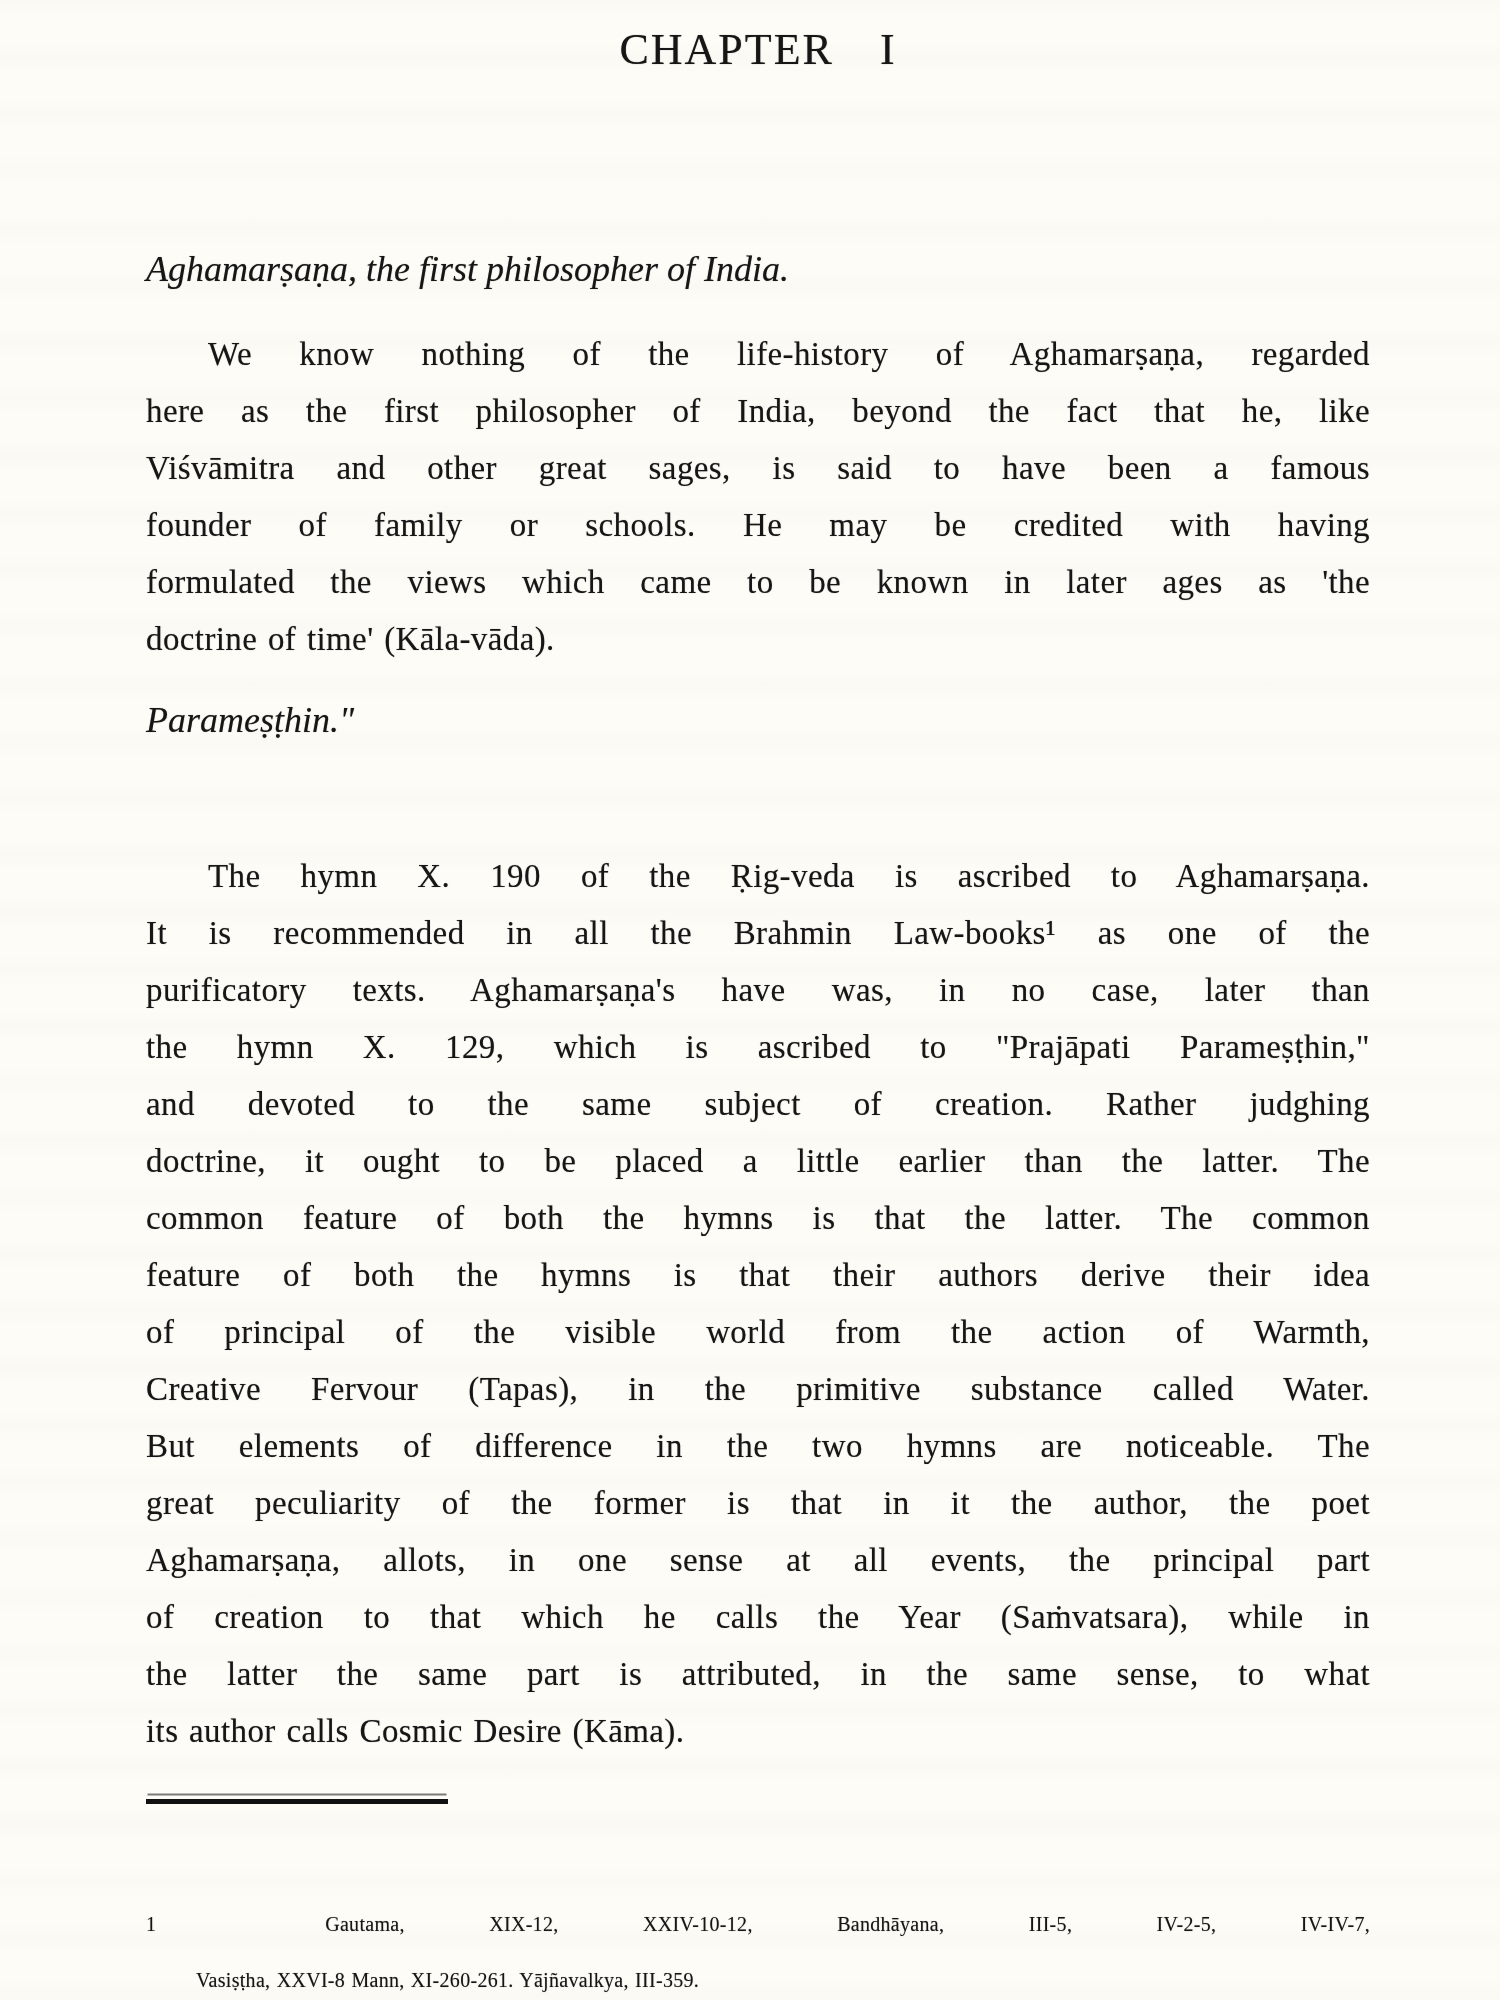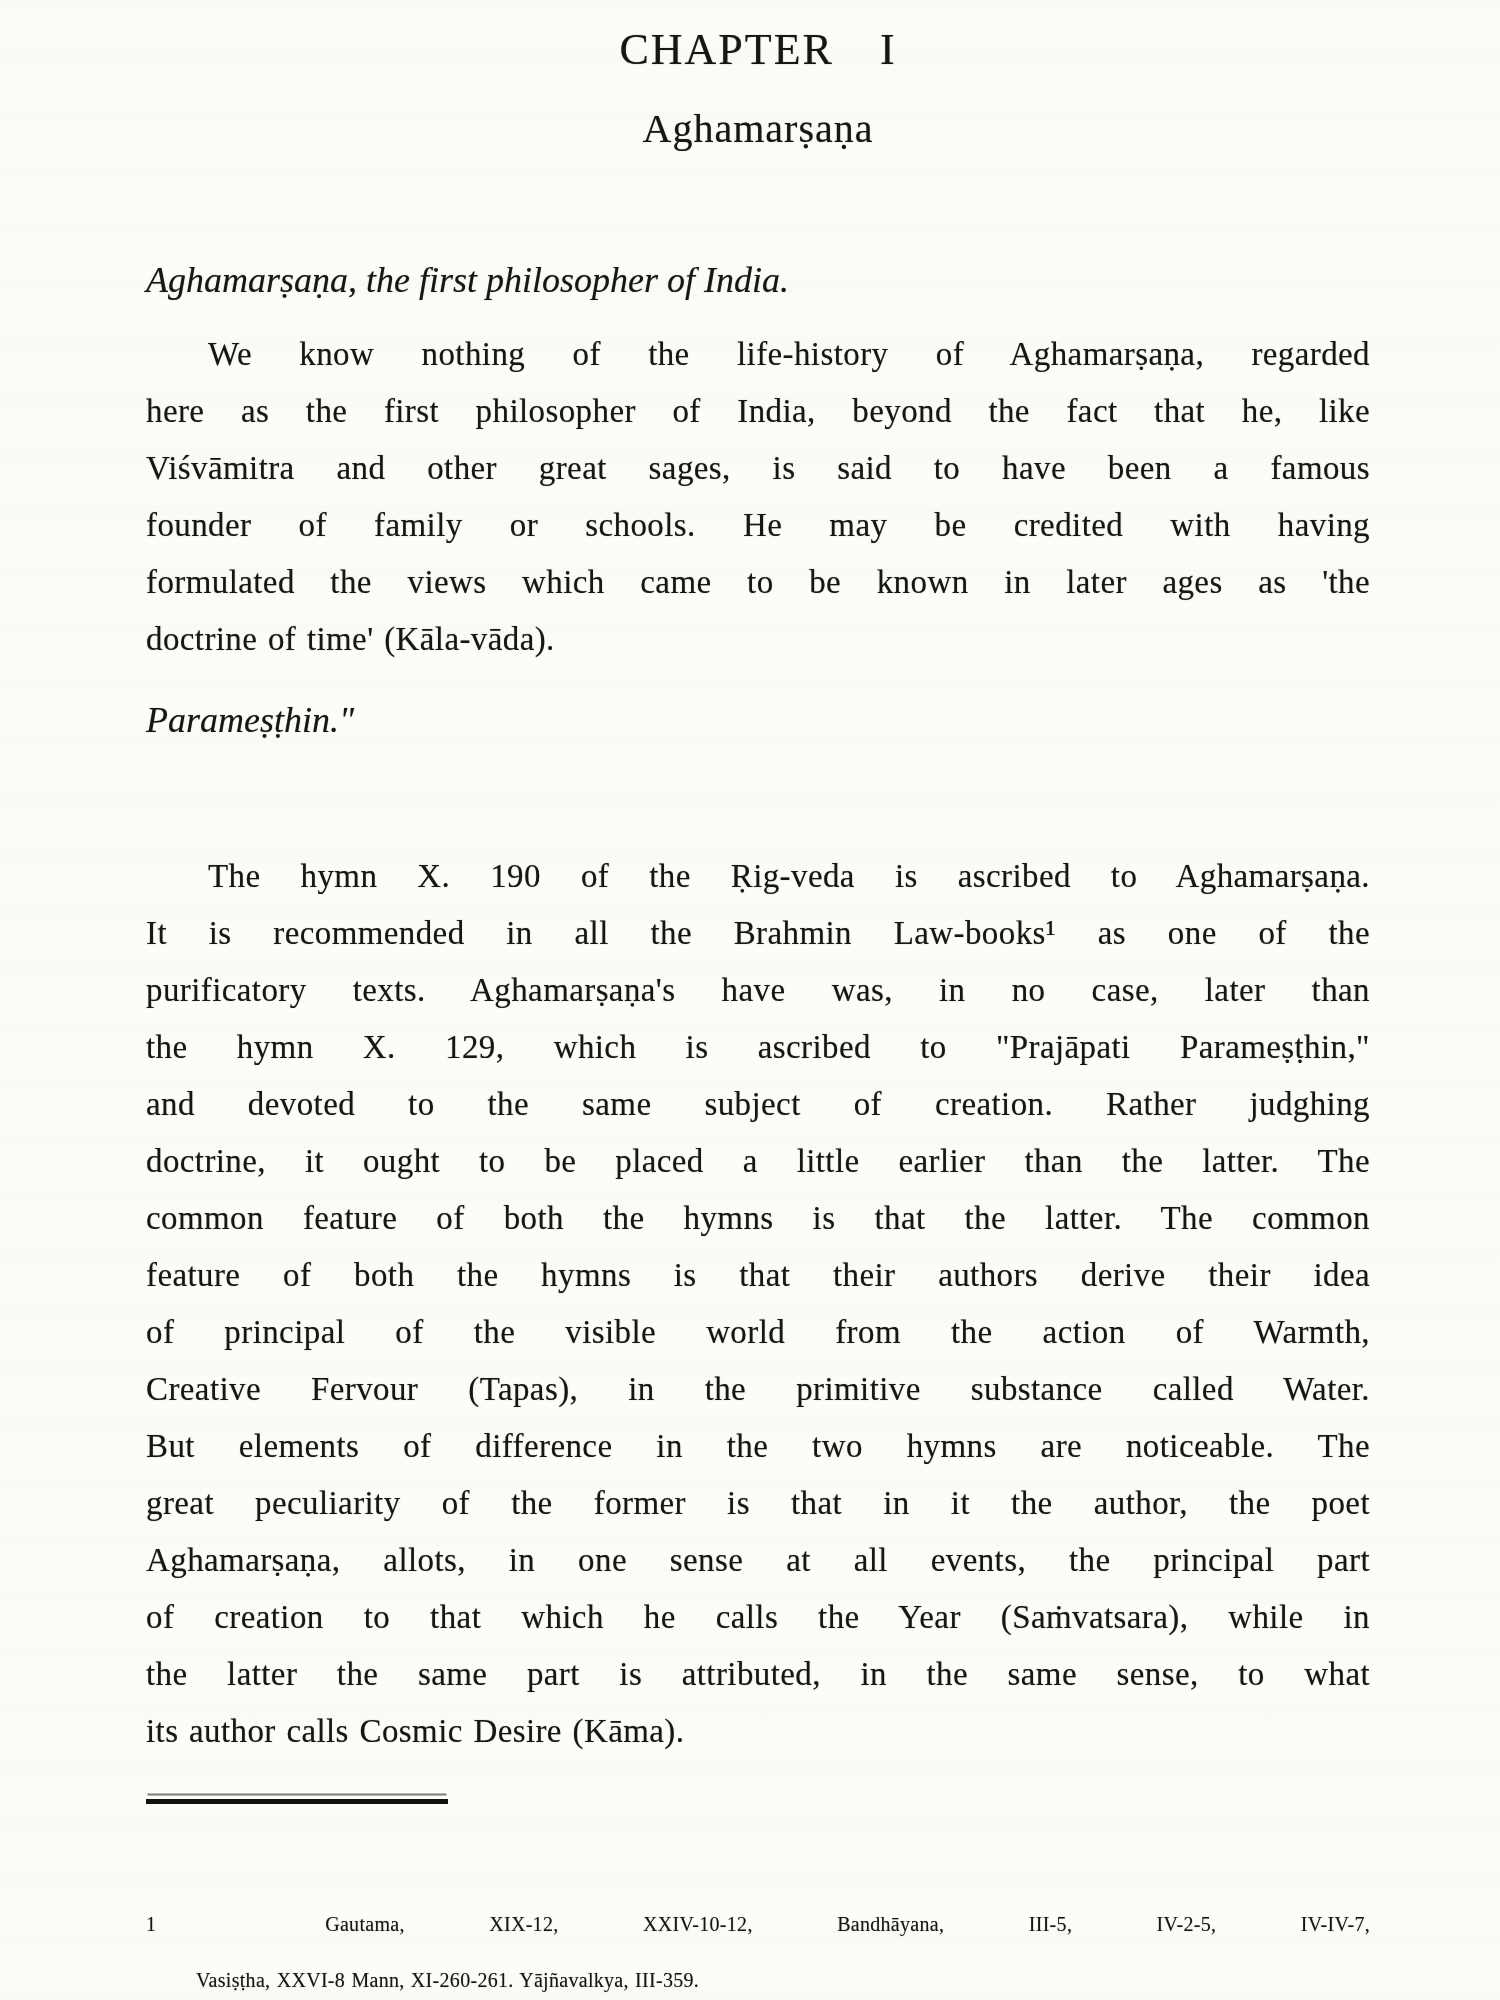--- a/index.html
+++ b/index.html
@@ -29,21 +29,21 @@
   .subtitle {
     top: 101px; text-align: center;
     font-size: 40px; line-height: 56px; letter-spacing: 1px;
     text-shadow: 0 0 1px rgba(20,20,20,0.5);
   }
   .heading {
     font-style: italic;
     font-size: 36px; line-height: 60px;
     text-shadow: 0 0 1px rgba(20,20,20,0.45);
   }
-  .h1 { top: 250px; }
+  .h1 { top: 239px; }
   .h2 { top: 690px; }
   .para {
     font-size: 33px; line-height: 57px;
     word-spacing: 2px; letter-spacing: 0.4px;
     text-shadow: 0 0 1px rgba(20,20,20,0.45);
   }
   .p1 { top: 326px; }
   .p2 { top: 848px; }
   .line { text-align: justify; text-align-last: justify; white-space: normal; }
   .line.last { text-align-last: left; }
@@ -59,21 +59,20 @@
     text-shadow: 0 0 1px rgba(20,20,20,0.4);
   }
 </style>
 </head>
 <body style="background: rgb(253, 252, 246);">
 
 <div class="page" style="color: rgb(22, 22, 22);">
 
   <div class="textcol chapter">CHAPTER I</div>
 
-  <div class="textcol subtitle">Aghamarṣaṇa</div>
 
   <div class="textcol heading h1">
       <div class="line last">Aghamarṣaṇa, the first philosopher of India.</div>
     </div>
 
   <div class="textcol para p1">
       <div class="line" style="padding-left: 62px;">We know nothing of the life-history of Aghamarṣaṇa, regarded</div>
       <div class="line">here as the first philosopher of India, beyond the fact that he, like</div>
       <div class="line">Viśvāmitra and other great sages, is said to have been a famous</div>
       <div class="line">founder of family or schools. He may be credited with having</div>

